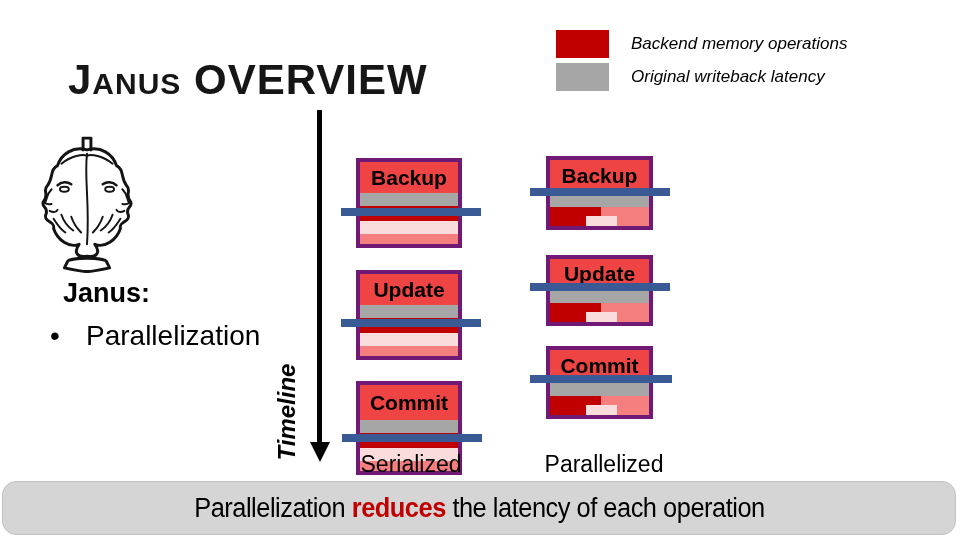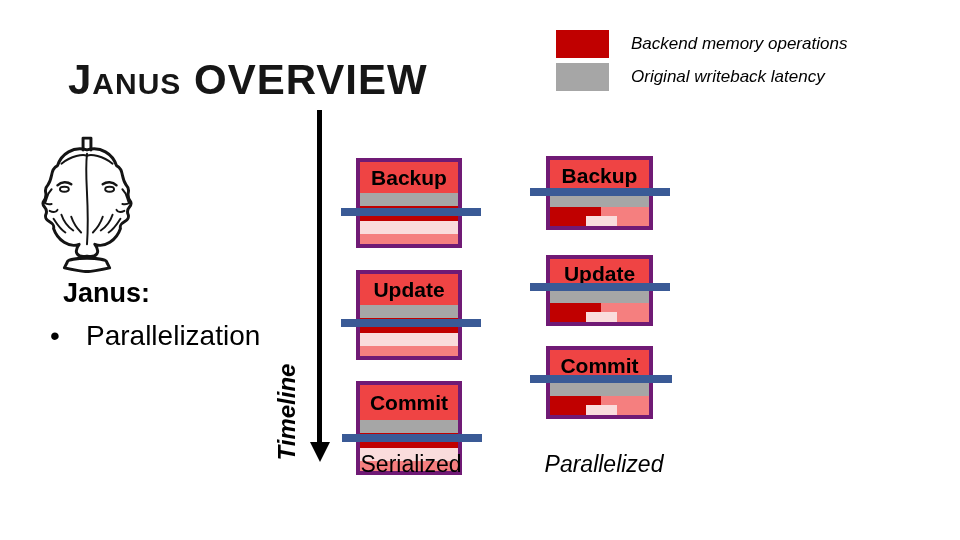--- a/index.html
+++ b/index.html
@@ -68,21 +68,21 @@
   .lb1{left:341px;top:208px;width:140px;}
   .lb2{left:341px;top:319px;width:140px;}
   .lb3{left:342px;top:434px;width:140px;}
   .rb1{left:530px;top:188px;width:140px;}
   .rb2{left:530px;top:283px;width:140px;}
   .rb3{left:530px;top:375px;width:142px;}
 
   
   .caption{position:absolute;top:451px;font-size:23px;color:#000;text-align:center;}
   .cap-left{left:340px;width:142px;}
-  .cap-right{left:528px;width:152px;font-style:italic;}
+  .cap-right{left:528px;width:152px;}
 
   
   .banner{position:absolute;left:2px;top:481px;width:954px;height:54px;background:#D5D5D5;
           border:1px solid #c2c2c2;border-radius:14px;box-sizing:border-box;
           display:flex;align-items:center;justify-content:center;}
   .banner-text{font-size:27px;letter-spacing:-0.5px;color:#000;transform:scaleX(0.94);
                white-space:pre;display:inline-block;}
   .banner-text .hl{color:#C00000;font-weight:bold;}
 </style>
 </head>
@@ -188,14 +188,17 @@
     <div class="p-band">
       <div class="p-red"></div>
       <div class="p-salmon"></div>
       <div class="p-pink"></div>
     </div>
   </div>
   <div class="bluebar rb3"></div>
 
   <div class="caption cap-right">Parallelized</div>
 
+  <div class="banner">
+    <span class="banner-text"><span>Parallelization </span><span class="hl">reduces</span><span> the latency of each operation</span></span>
+  </div>
 
 </div>
 
 </body></html>

